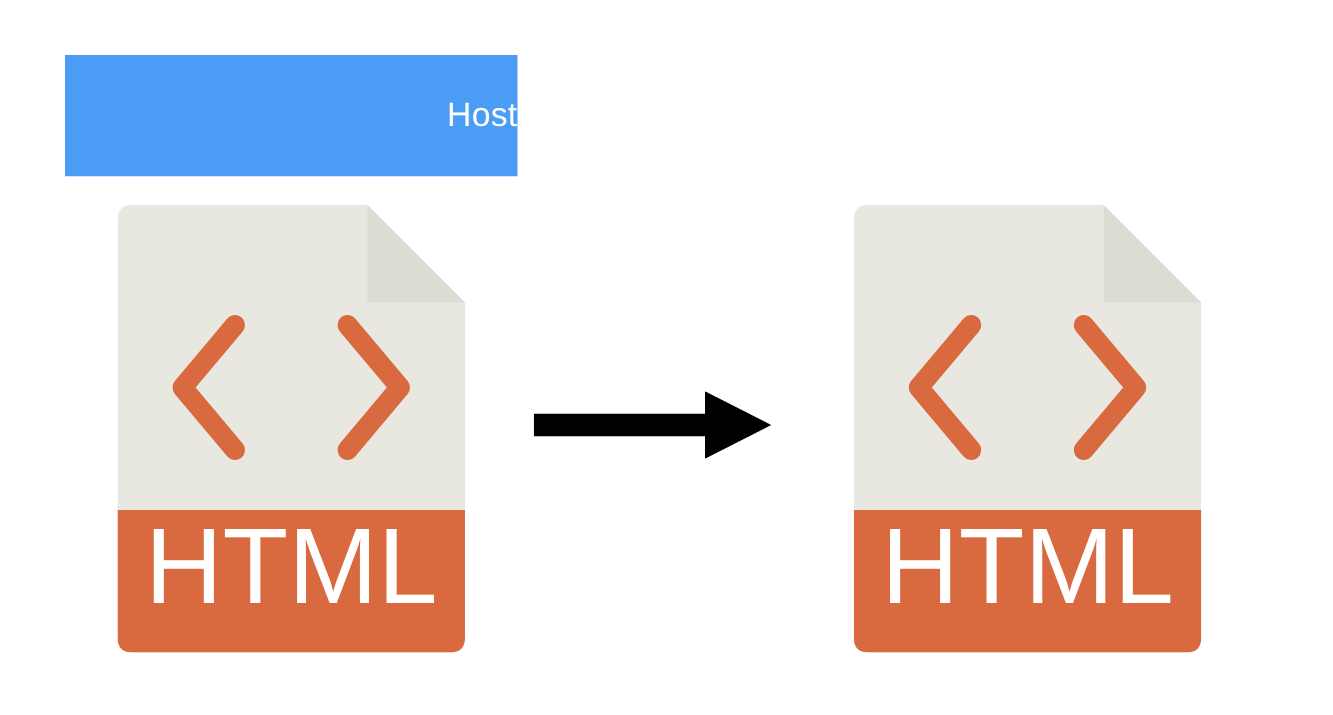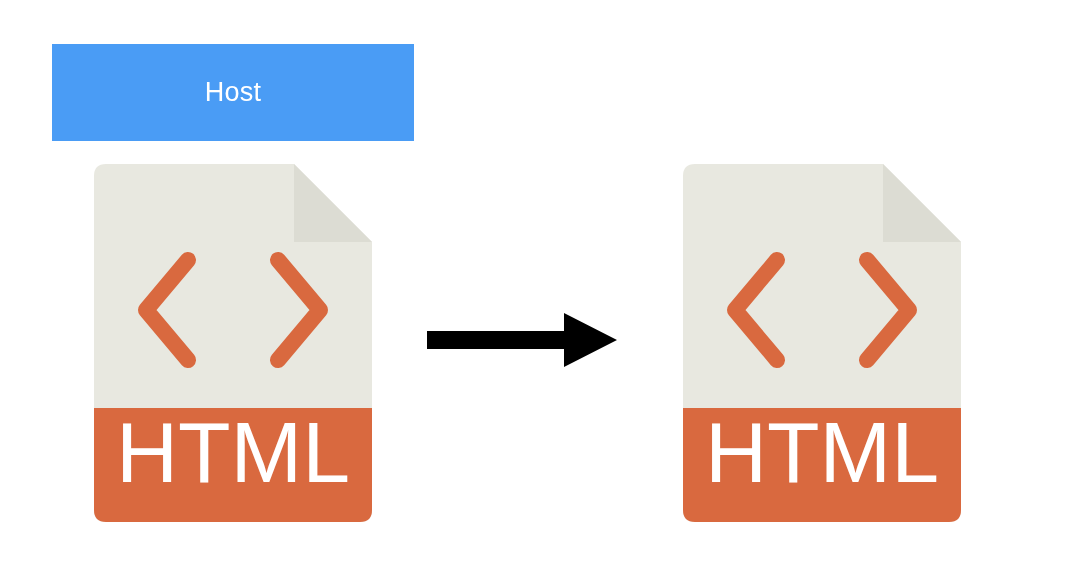--- a/index.html
+++ b/index.html
@@ -34,21 +34,21 @@
   
   .header-banner {
     position: absolute;
     left: 0;
     top: 44px;
     width: 362px;
     height: 97px;
     background: #4a9cf5;
     display: flex;
     align-items: center;
-    justify-content: center;
+    justify-content: flex-end;
   }
   .header-label {
     color: #ffffff;
     font-size: 27px;
     font-family: "Liberation Sans", sans-serif;
     font-weight: 400;
     line-height: 1;
     letter-spacing: 0.2px;
     user-select: none;
   }

